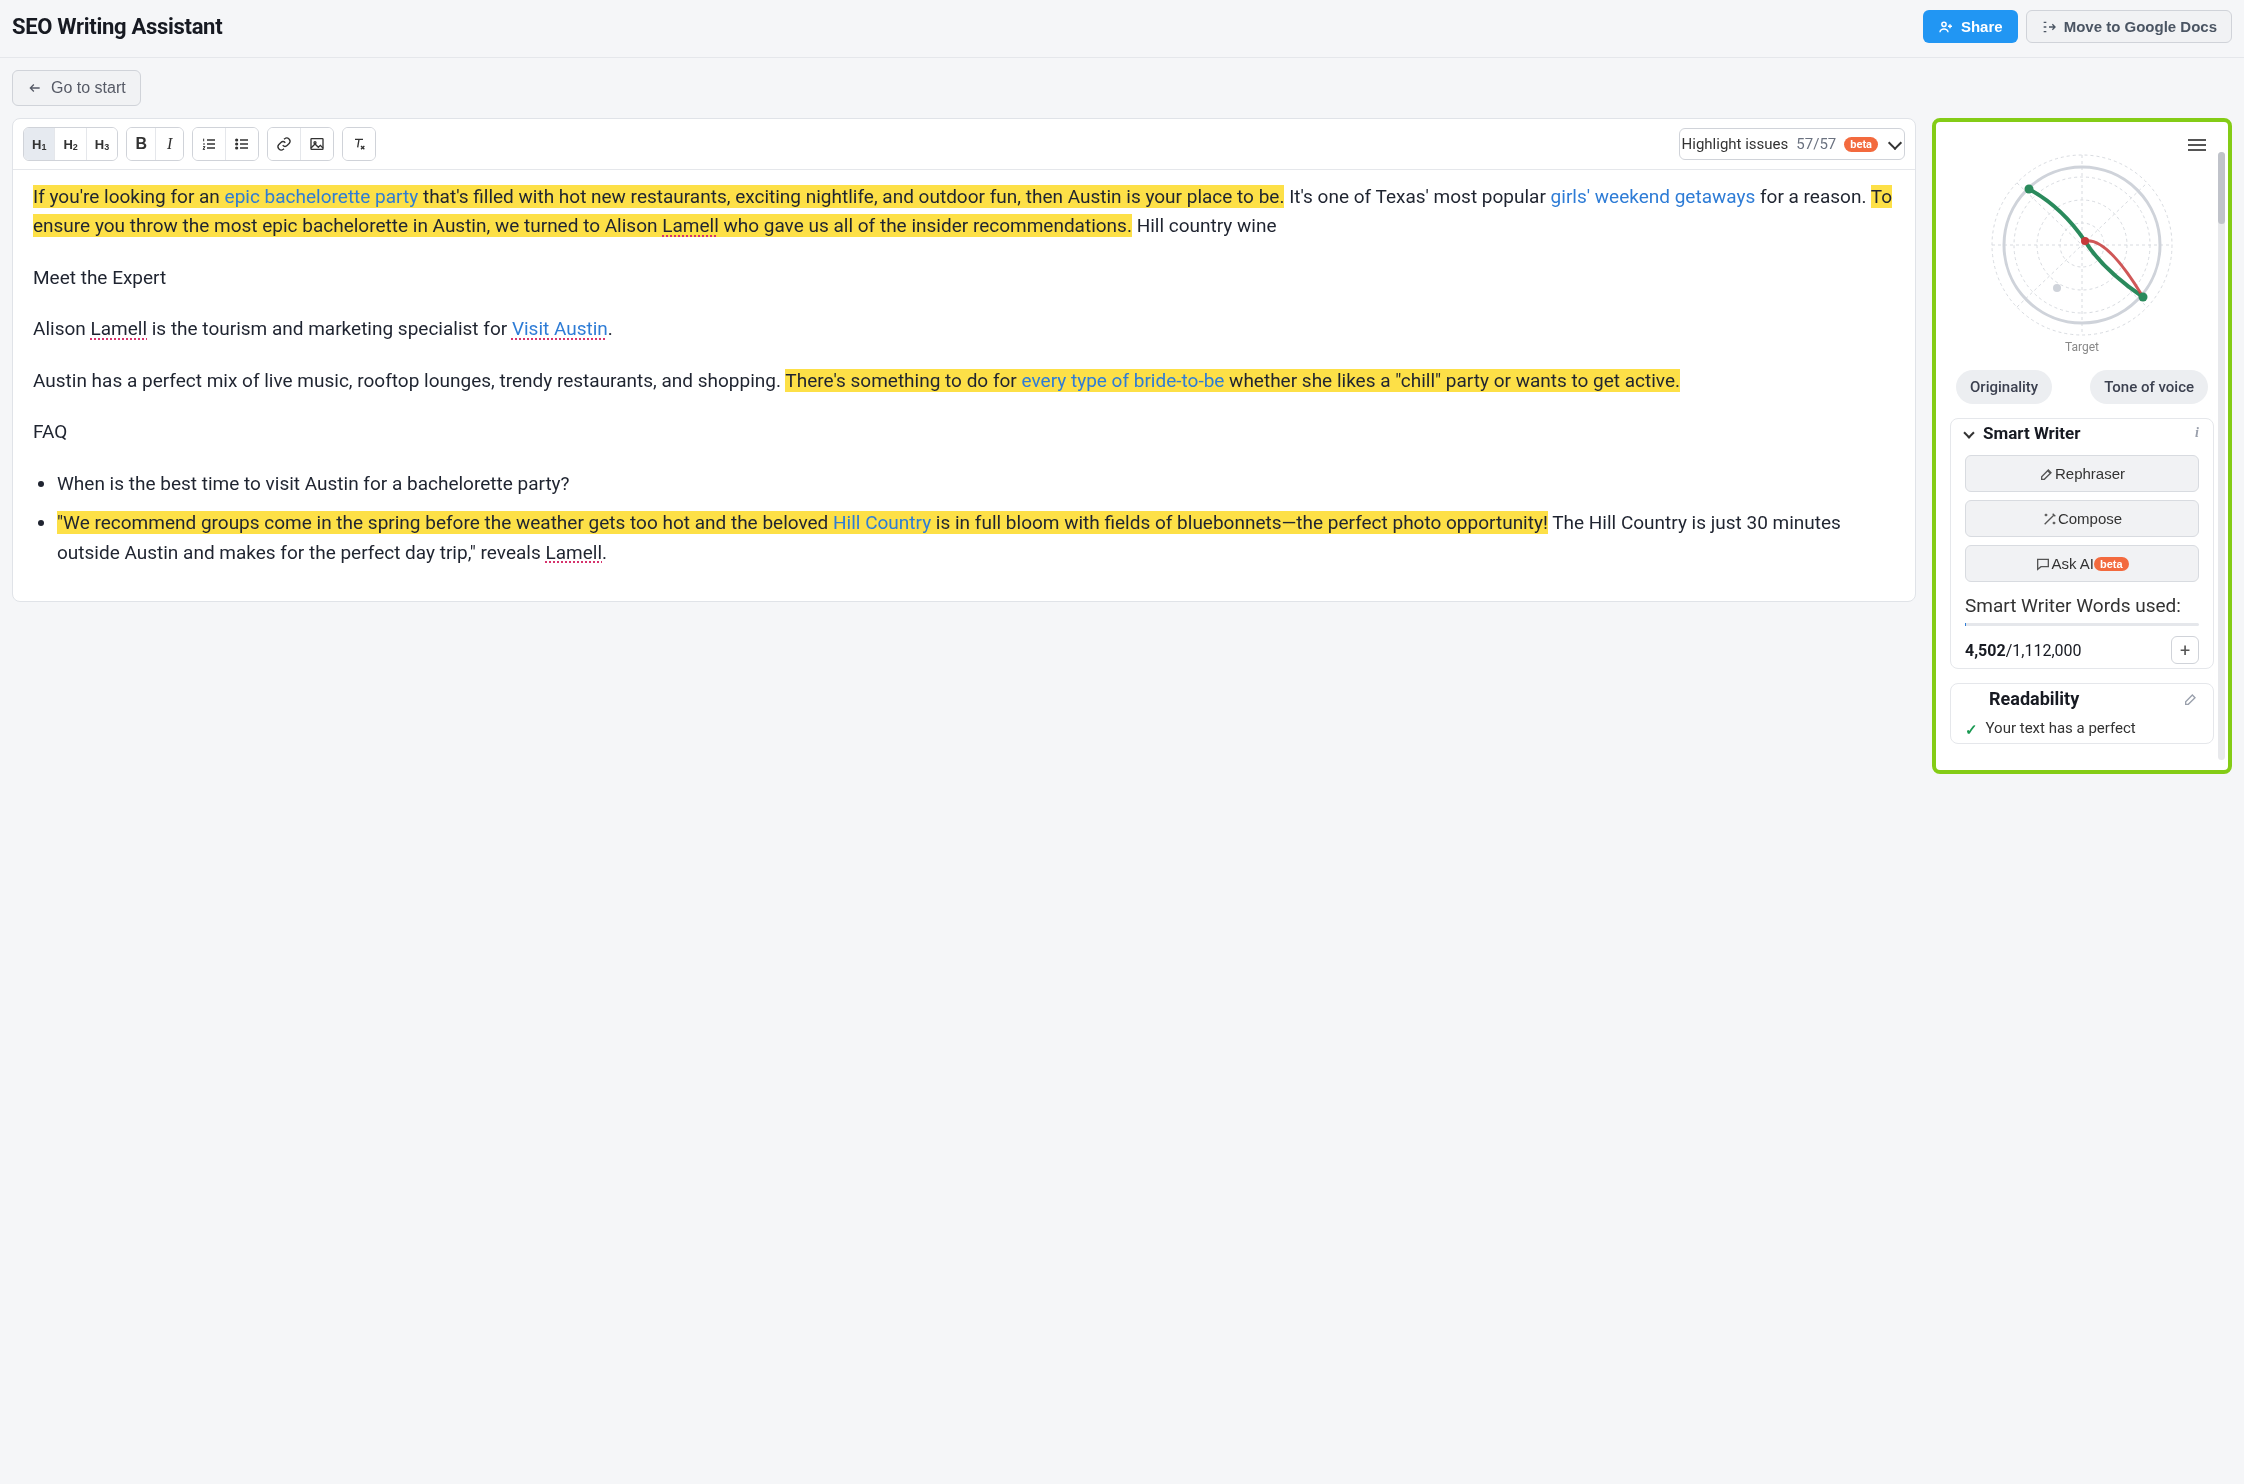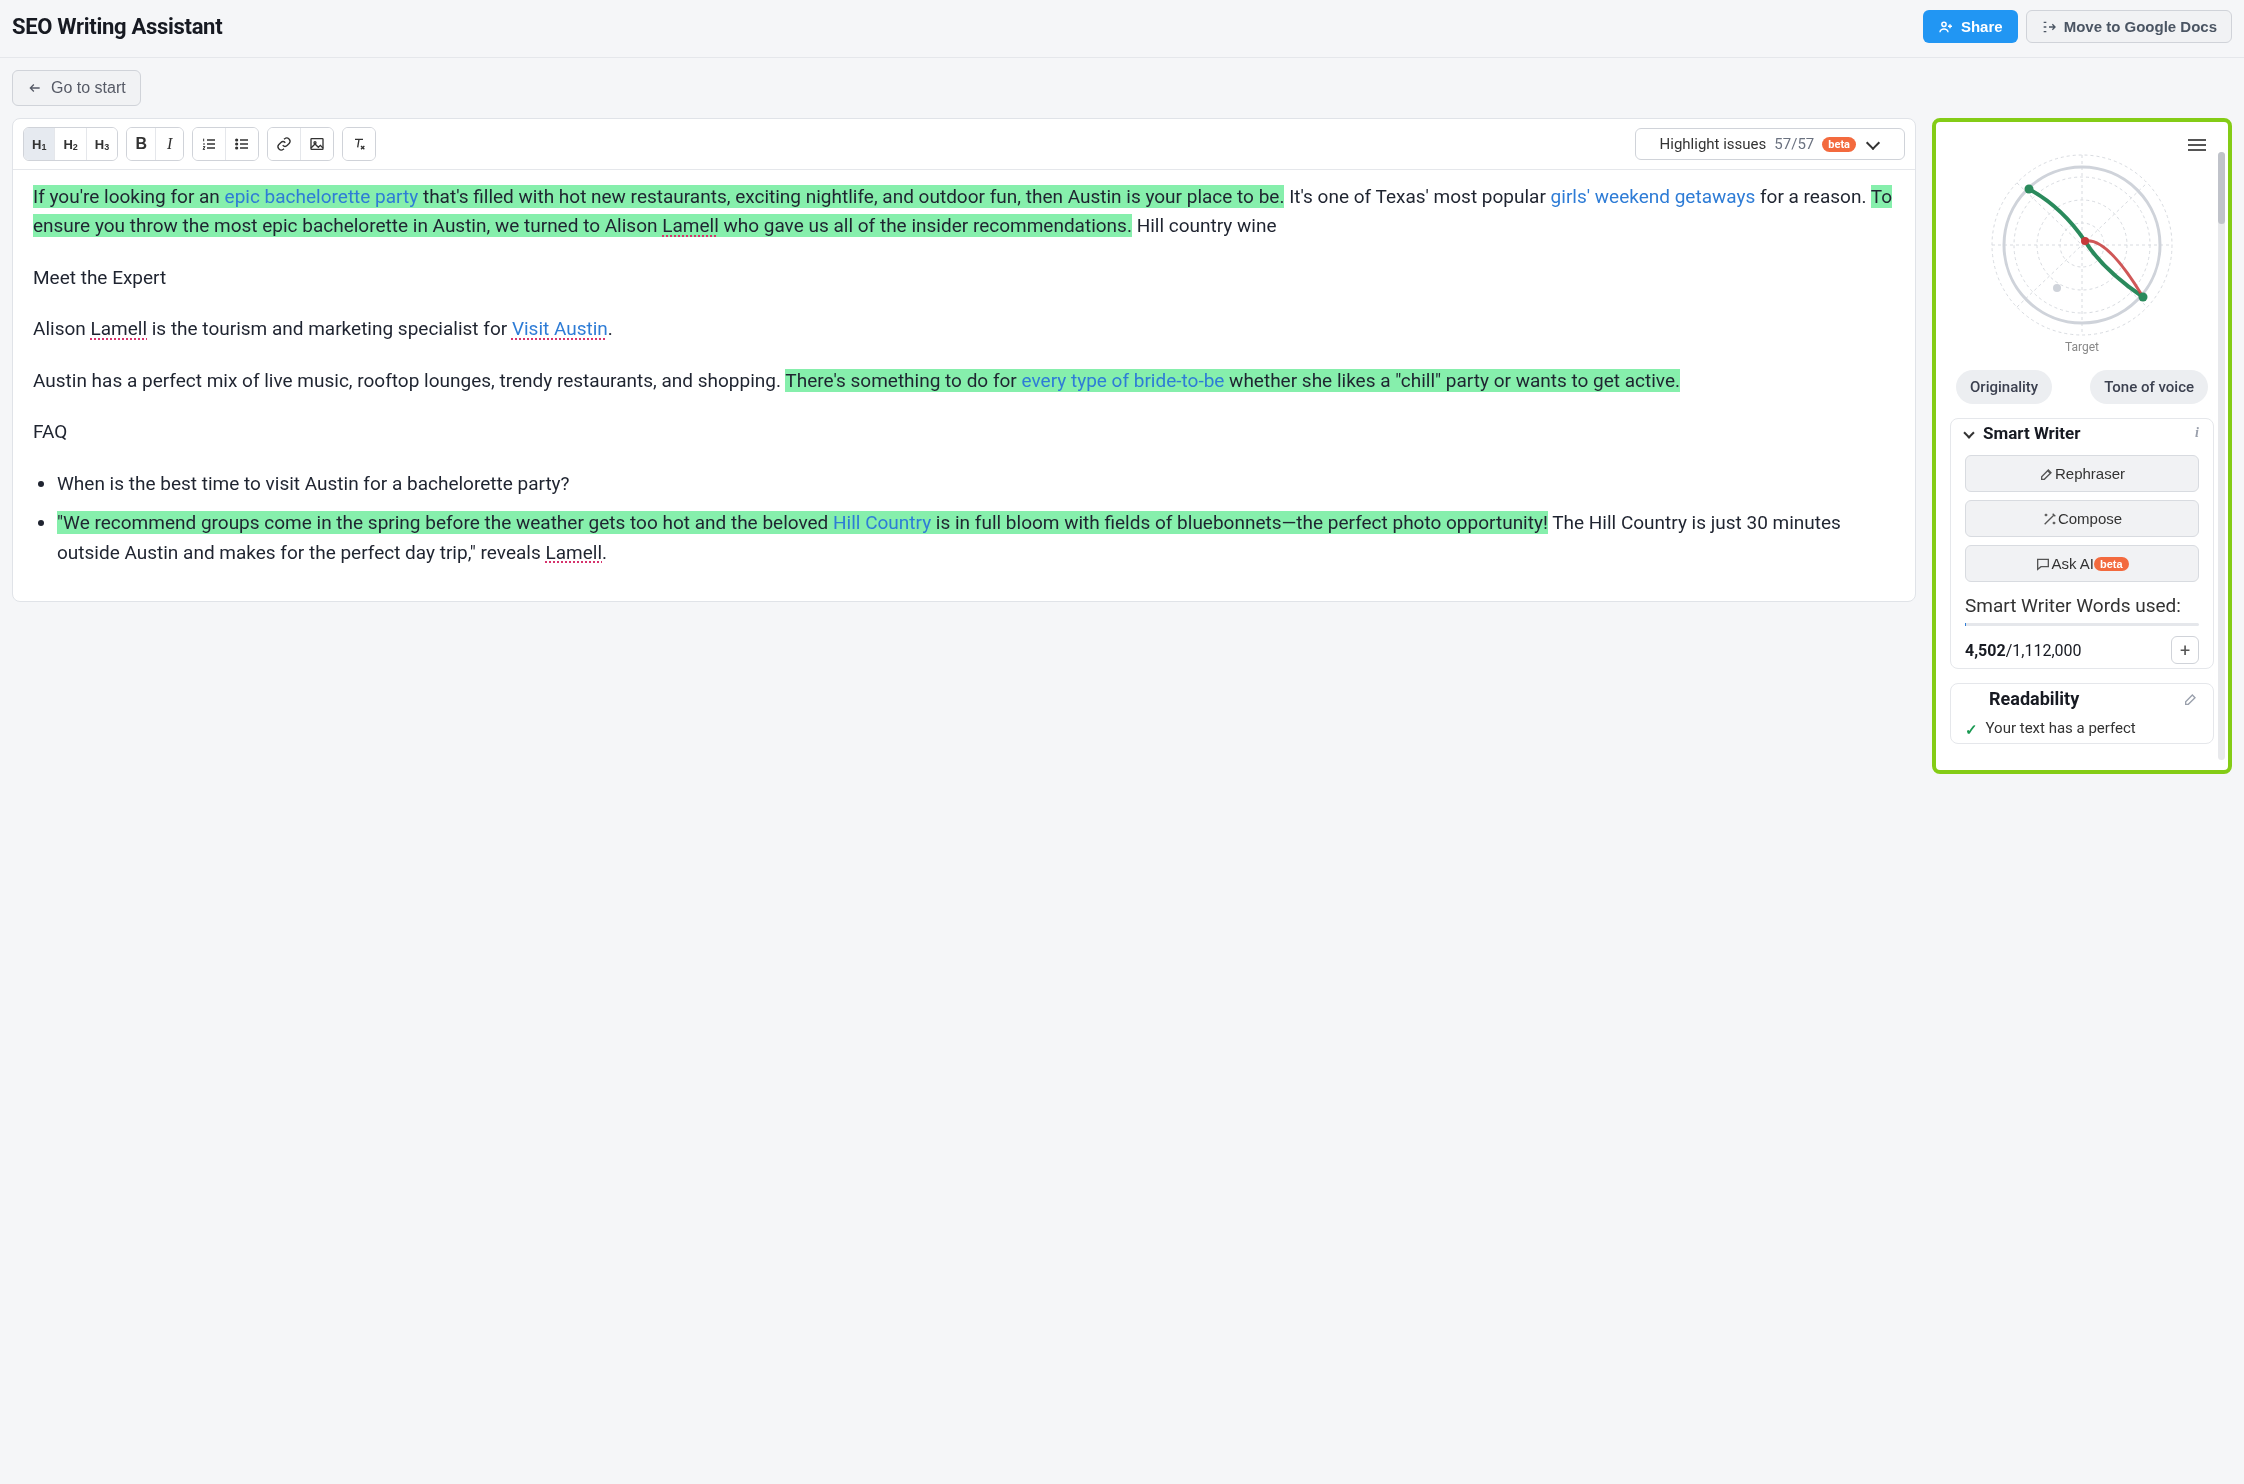--- a/index.html
+++ b/index.html
@@ -15,28 +15,28 @@
 .main-wrap { display: flex; gap: 16px; padding: 0 12px 12px 12px; align-items: flex-start; }
 .editor-panel { flex: 1; background: #fff; border: 1px solid #e0e3e8; border-radius: 8px; overflow: hidden; }
 .toolbar { display: flex; align-items: center; padding: 8px 10px; border-bottom: 1px solid #e5e7eb; gap: 8px; }
 .tb-group { display: flex; align-items: center; border: 1px solid #d0d3d9; border-radius: 6px; overflow: hidden; }
 .tb-btn { padding: 6px 8px; font-size: 14px; color: #333; cursor: pointer; display: inline-flex; align-items: center; justify-content: center; min-width: 28px; height: 32px; background:#fff; border:none; }
 .tb-btn.active { background: #e6eaf0; }
 .tb-btn + .tb-btn { border-left: 1px solid #e5e7eb; }
 .tb-btn.h-label { font-weight: 700; font-size: 13px; }
 .tb-btn .sub { font-size: 9px; font-weight: 700; position: relative; top: 3px; }
 .spacer { flex: 1; }
-.highlight-box { display: flex; align-items: center; gap: 8px; border: 1px solid #d0d3d9; border-radius: 6px; padding: 6px 24px; font-size: 15px; color: #333; cursor:pointer; }
+.highlight-box { display: flex; align-items: center; gap: 8px; border: 1px solid #d0d3d9; border-radius: 6px; padding: 6px 2px; font-size: 15px; color: #333; cursor:pointer; }
 .badge-beta { background: #f36a3e; color: #fff; font-size: 11px; font-weight: 700; padding: 1px 6px; border-radius: 8px; }
 .count { color: #6b7280; }
 .chev-down { width: 10px; height: 10px; border-right: 2px solid #333; border-bottom: 2px solid #333; transform: rotate(45deg); margin: 0 2px 3px 4px; }
 .doc-body { padding: 12px 20px 24px 20px; font-size: 19px; line-height: 1.55; color: #1f2430; }
 .doc-body h2.title { font-size: 52px; font-weight: 800; line-height: 1.08; letter-spacing: -1px; margin: 6px 0 24px 0; color: #14171f; }
 .doc-body p { margin: 0 0 22px 0; }
-.hl { background: #86efac; }
+.hl { background: #fde047; }
 .link { color: #2e7cd6; }
 .spell { text-decoration: underline dotted #d6336c; text-underline-offset: 3px; }
 .doc-body ul { list-style: disc; margin-left: 24px; }
 .doc-body ul li { margin-bottom: 10px; }
 .side-panel { width: 300px; background: #fff; border: 4px solid #84cc16; border-radius: 8px; padding: 12px 0 12px 0; position: relative; }
 .side-scroll { position:absolute; right:3px; top:30px; bottom:10px; width:7px; background:#e8e9ec; border-radius:4px; }
 .side-scroll-thumb { position:absolute; top:0; width:100%; height:72px; background:#c0c3ca; border-radius:4px; }
 .side-menu-icon { position: absolute; top: 14px; right: 22px; cursor: pointer; }
 .side-menu-icon div { width: 18px; height: 2px; background: #555; margin: 3px 0; }
 .chart-area { height: 220px; display:flex; align-items:center; justify-content:center; margin-top: 6px; position:relative; }

